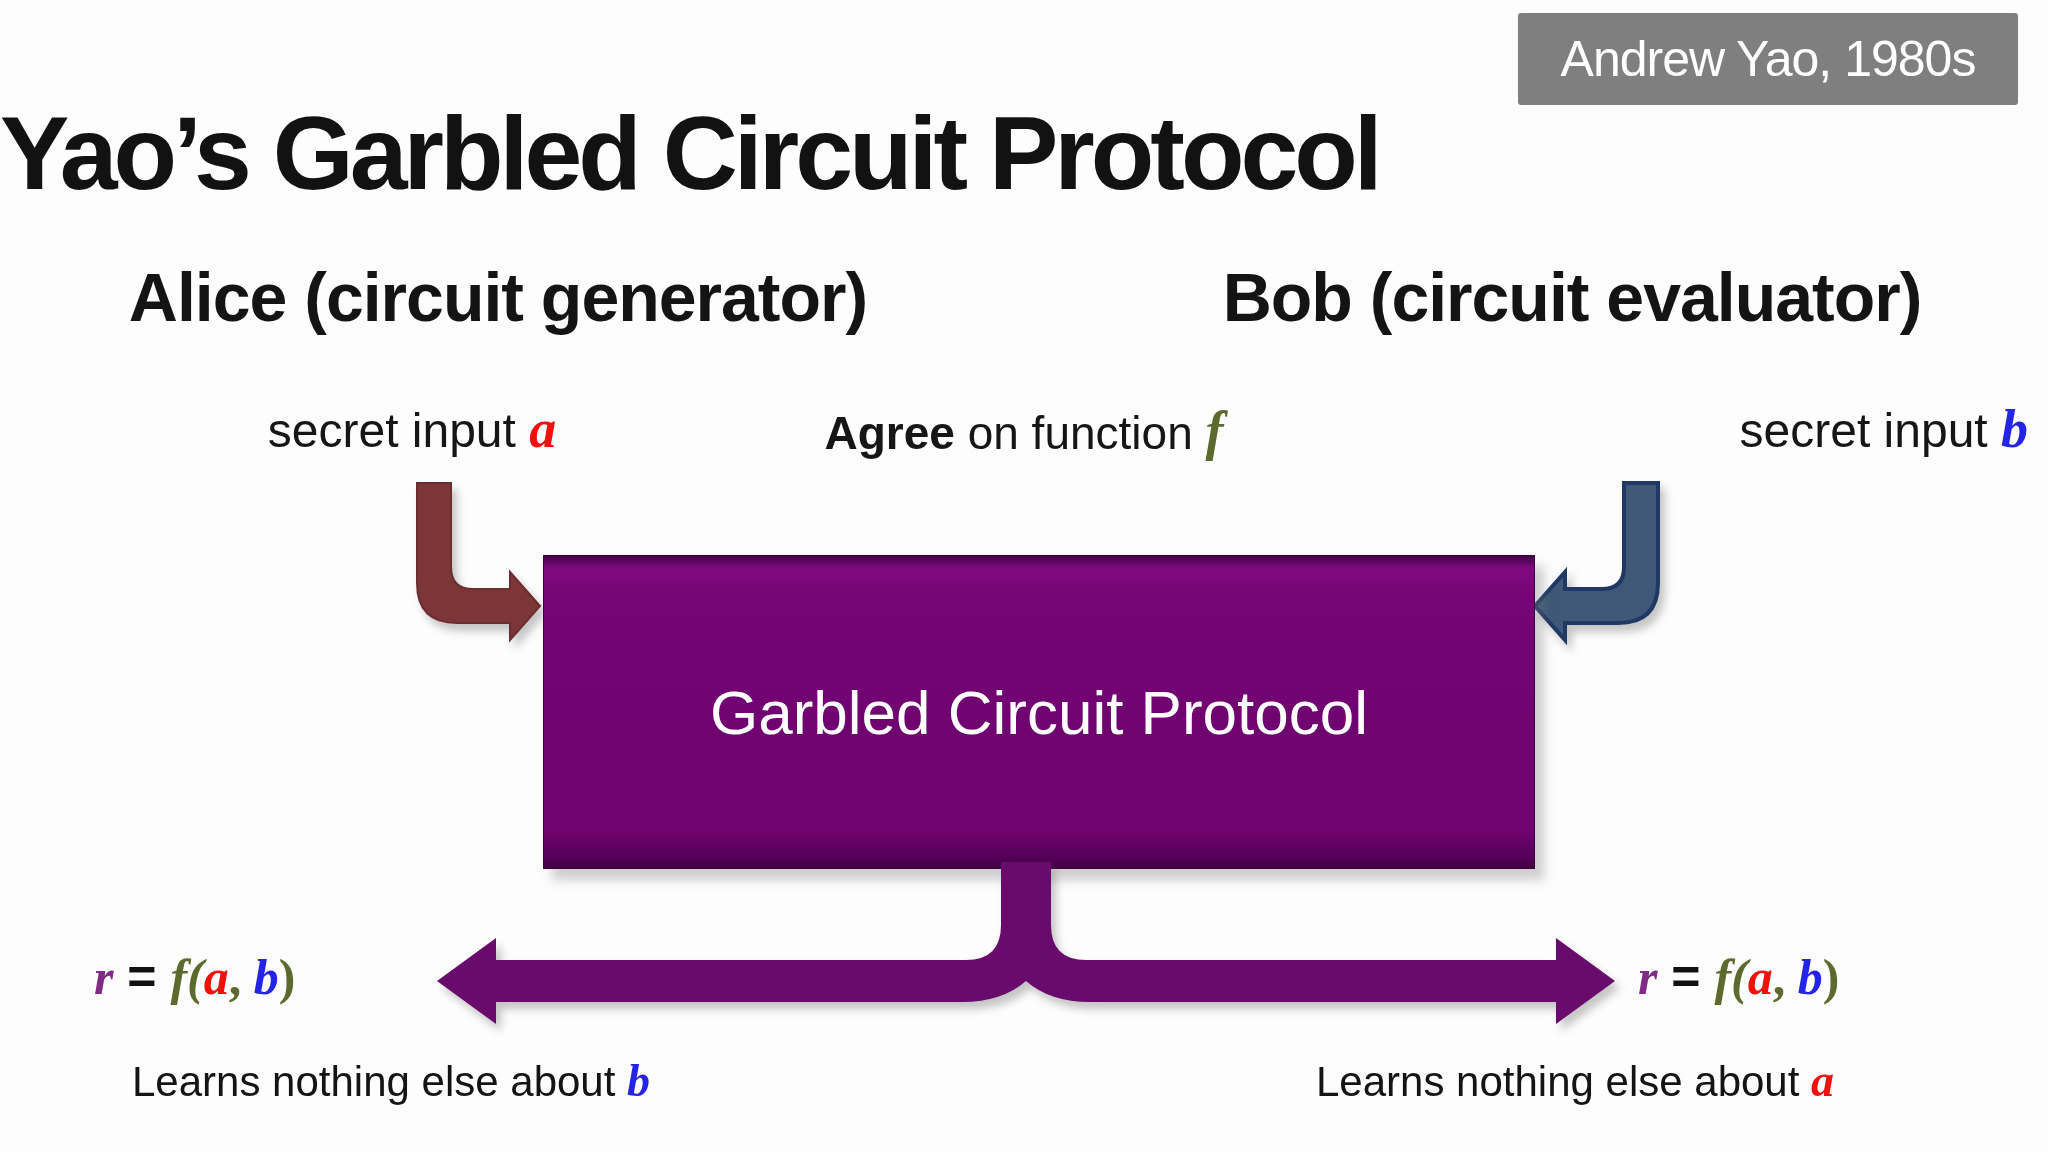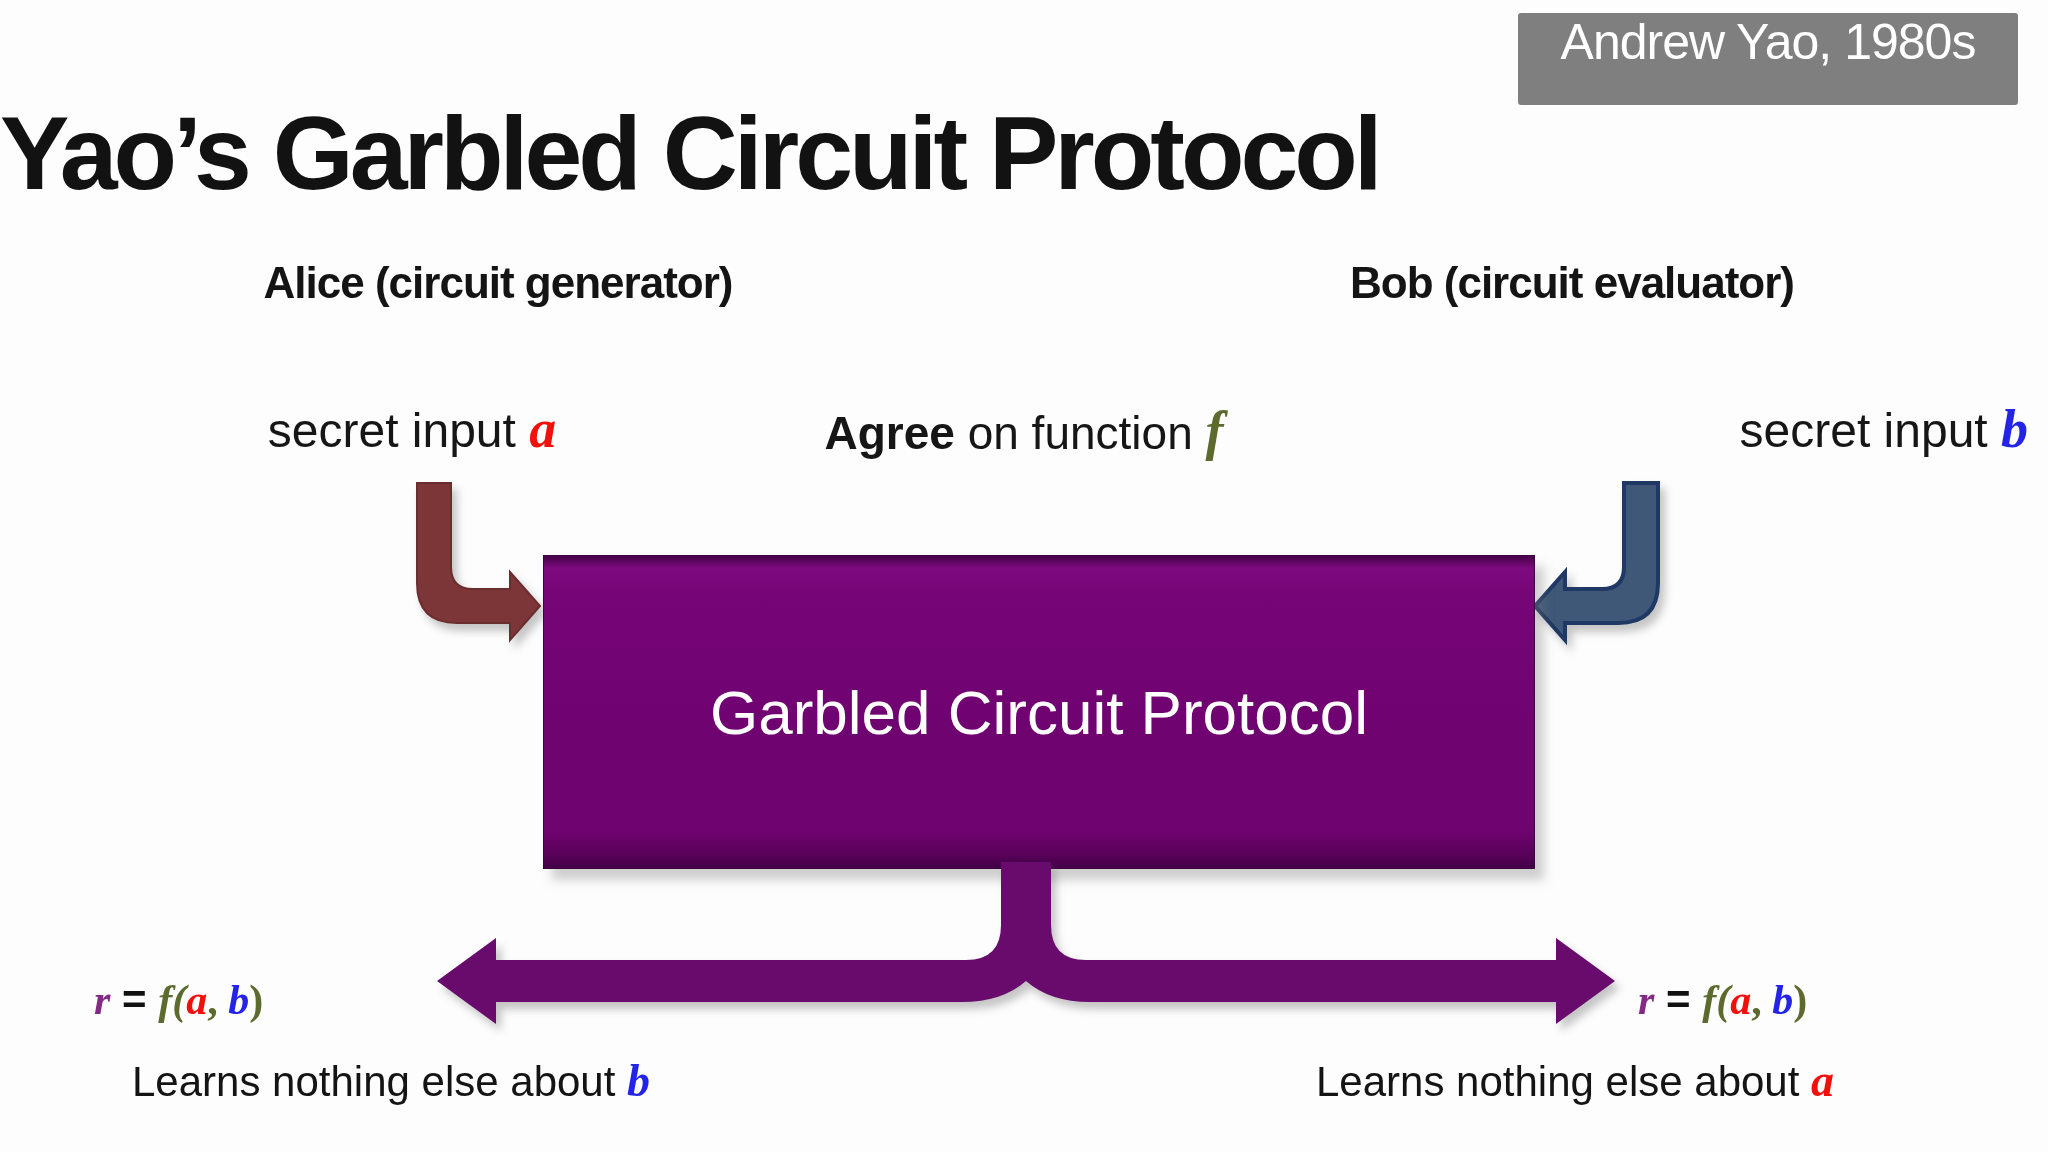--- a/index.html
+++ b/index.html
@@ -9,35 +9,35 @@
     font-family:"Liberation Sans", sans-serif;
     color:var(--ink);
   }
   .abs{position:absolute;}
 
   
   .badge{
     left:1518px;top:13px;width:500px;height:92px;
     background:var(--badge-gray);
     color:#fff;font-size:50px;letter-spacing:-1px;
-    display:flex;justify-content:center;
+    display:flex;align-items:center;justify-content:center;
     border-radius:3px;
   }
 
   
   .title{
     left:0;top:94px;width:2048px;text-align:left;
     font-size:104px;font-weight:bold;letter-spacing:-4px;
     color:#121212;white-space:nowrap;
   }
 
   
   .party-hdr{
     top:258px;width:800px;text-align:center;
-    font-size:44px;font-weight:bold;letter-spacing:-1px;color:#141414;
+    font-size:68px;font-weight:bold;letter-spacing:-1px;color:#141414;
     white-space:nowrap;
   }
   .hdr-alice{left:98px;}
   .hdr-bob{left:1172px;}
 
   
   .agree{
     left:524px;top:356px;width:1000px;text-align:center;
     font-size:46px;white-space:pre;color:#161616;margin-top:44px;
   }
@@ -77,21 +77,21 @@
     border:1px solid #3c013e;
     box-shadow:9px 11px 10px rgba(120,120,120,0.35);
     display:flex;align-items:center;justify-content:center;
   }
   .protocol-box .label{
     color:#ffffff;font-size:62px;letter-spacing:0px;white-space:nowrap;
   }
 
   
   .formula{
-    top:976px;font-size:42px;white-space:pre;
+    top:948px;font-size:50px;white-space:pre;
     font-family:"Liberation Serif", serif;font-weight:bold;
   }
   .formula-left{left:94px;}
   .formula-right{left:1638px;}
   .formula .it{font-style:italic;}
   .f-r{color:var(--rpurple);}
   .f-eq{color:#111;font-family:"Liberation Sans", sans-serif;font-weight:bold;}
   .f-olive{color:var(--olive);}
 
   

